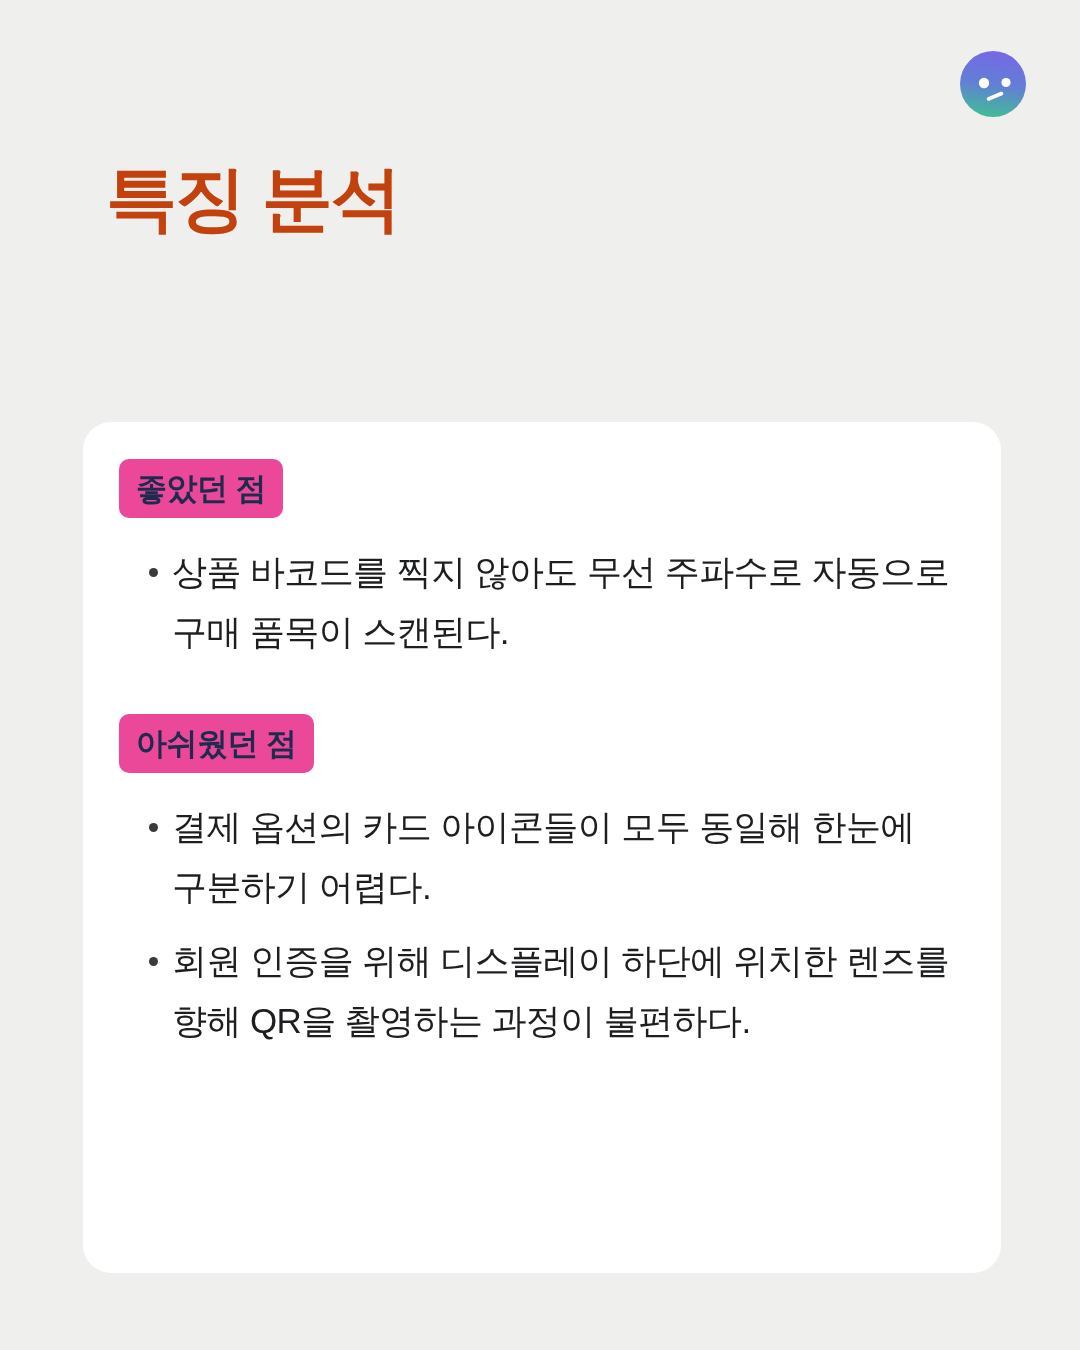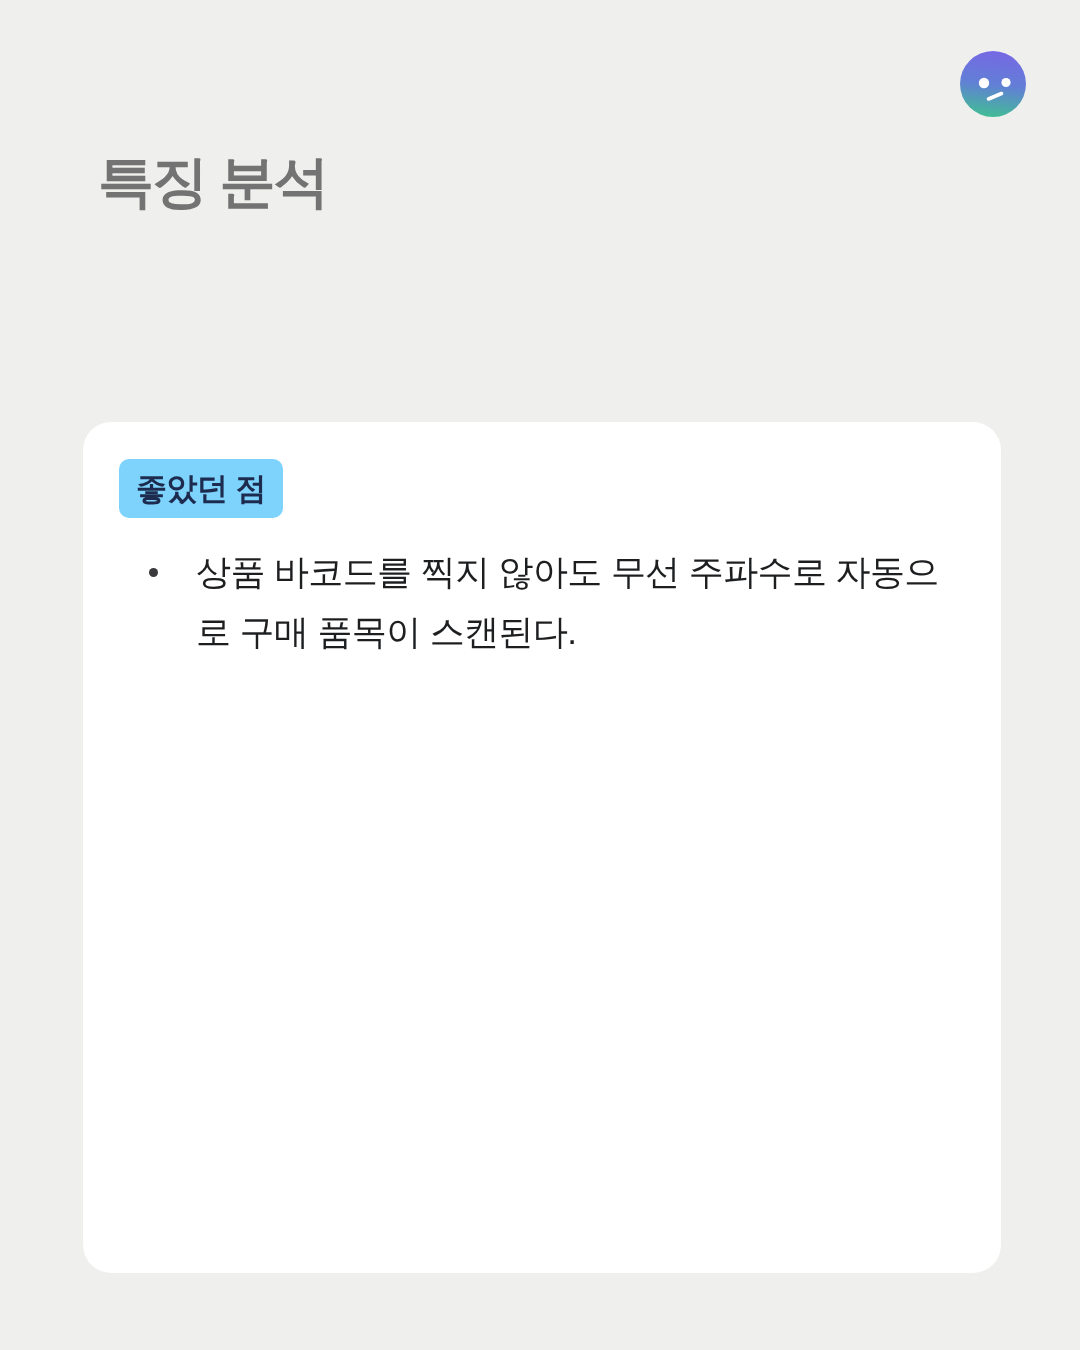--- a/index.html
+++ b/index.html
@@ -20,61 +20,61 @@
     left: 960px;
     top: 51px;
     width: 66px;
     height: 66px;
   }
 
   .page-title {
     position: absolute;
     left: 90px;
     top: 143px;
-    margin: 8px;
-    font-size: 56px;
+    margin: 16px;
+    font-size: 71px;
     line-height: 1.12;
     font-weight: 800;
     letter-spacing: -2px;
-    color: #737373;
+    color: #c2410c;
   }
 
   .card {
     position: absolute;
     left: 83px;
     top: 422px;
     width: 918px;
     height: 851px;
     box-sizing: border-box;
     background: #ffffff;
     border-radius: 28px;
     padding: 37px 50px 40px 36px;
   }
 
   .badge {
     display: inline-block;
-    background: #7dd3fc;
+    background: #ec4899;
     color: #1d2b4e;
     font-size: 31px;
     font-weight: 700;
     letter-spacing: -0.5px;
     line-height: 1.26;
     padding: 10px 17px;
     border-radius: 10px;
   }
 
   .bullet-list {
     list-style: none;
     margin: 24px 0 0 30px;
     padding: 0;
   }
 
   .bullet-item {
     display: flex;
-    gap: 38px;
+    gap: 14px;
     font-size: 35px;
     line-height: 60px;
     letter-spacing: -0.6px;
     color: #1d1e20;
     margin-bottom: 14px;
   }
   .bullet-item:last-child { margin-bottom: 0; }
 
   .bullet-dot {
     flex: none;
@@ -115,14 +115,27 @@
   <section>
     <span class="badge">좋았던 점</span>
     <ul class="bullet-list">
       <li class="bullet-item">
         <span class="bullet-dot"></span>
         <span>상품 바코드를 찍지 않아도 무선 주파수로 자동으로 구매 품목이 스캔된다.</span>
       </li>
     </ul>
   </section>
 
+  <section class="section-cons">
+    <span class="badge">아쉬웠던 점</span>
+    <ul class="bullet-list">
+      <li class="bullet-item">
+        <span class="bullet-dot"></span>
+        <span>결제 옵션의 카드 아이콘들이 모두 동일해 한눈에 구분하기 어렵다.</span>
+      </li>
+      <li class="bullet-item">
+        <span class="bullet-dot"></span>
+        <span>회원 인증을 위해 디스플레이 하단에 위치한 렌즈를 향해 QR을 촬영하는 과정이 불편하다.</span>
+      </li>
+    </ul>
+  </section>
 
 </div>
 
 </body></html>

